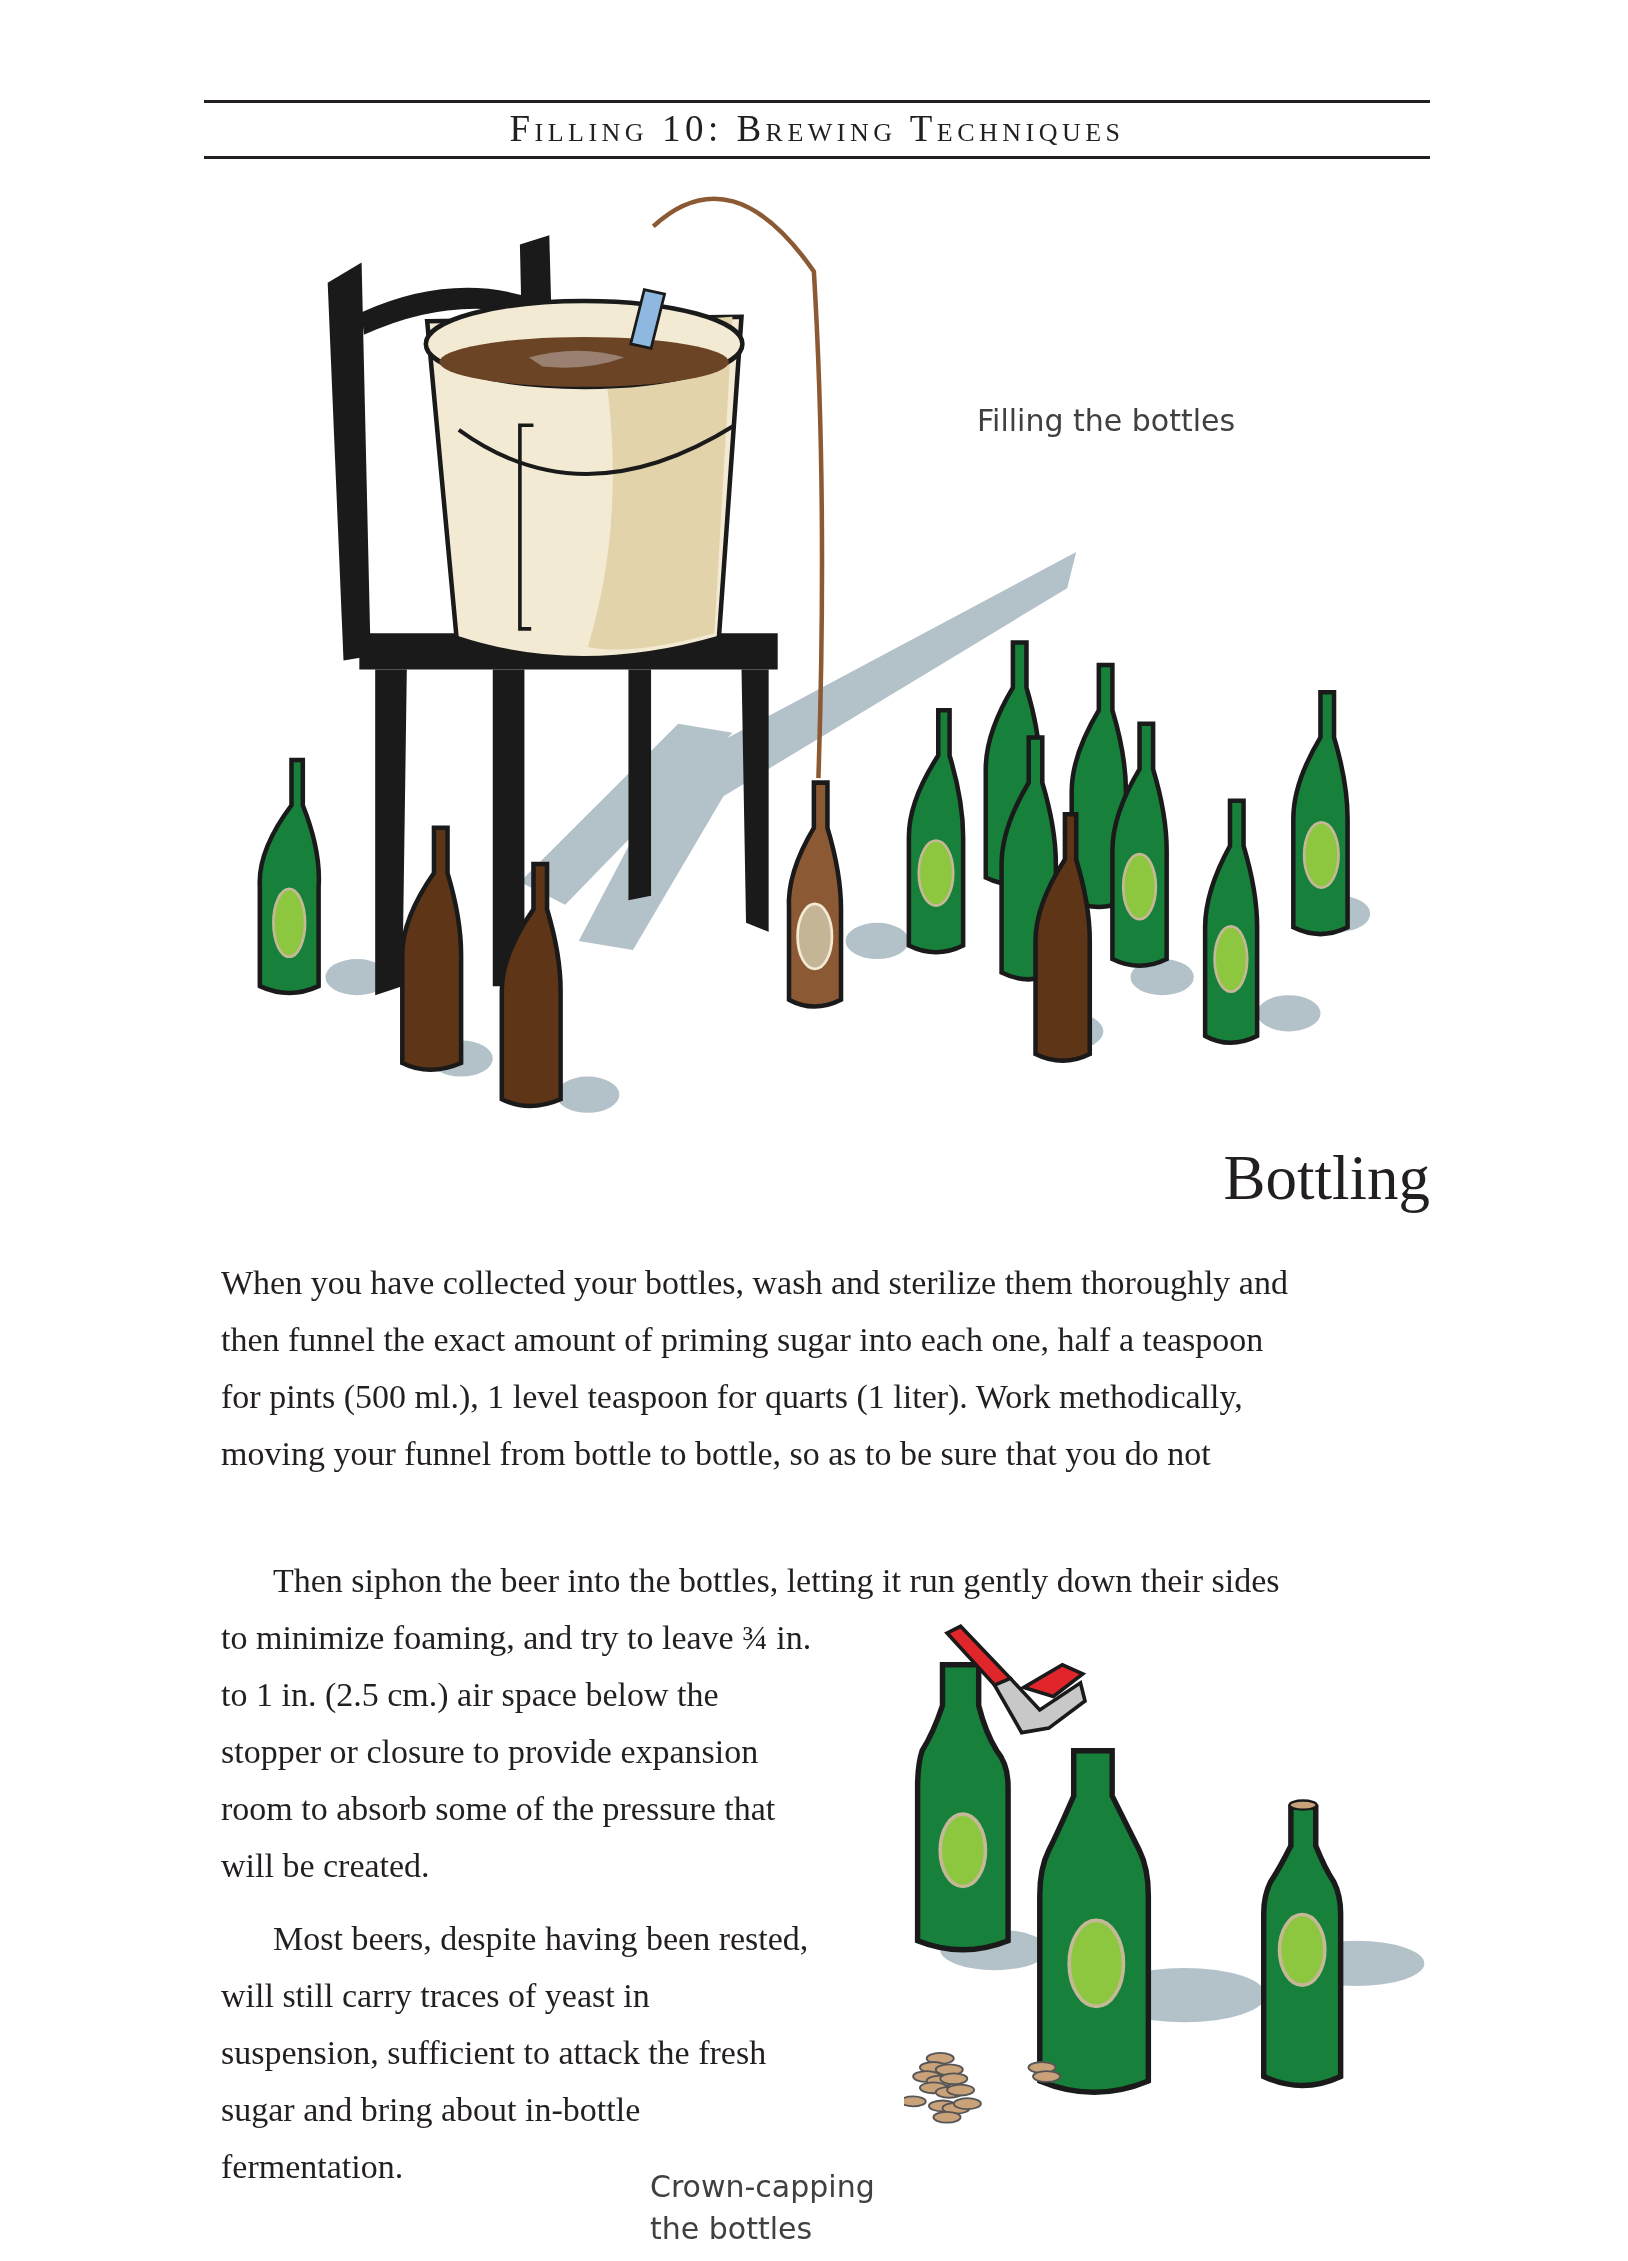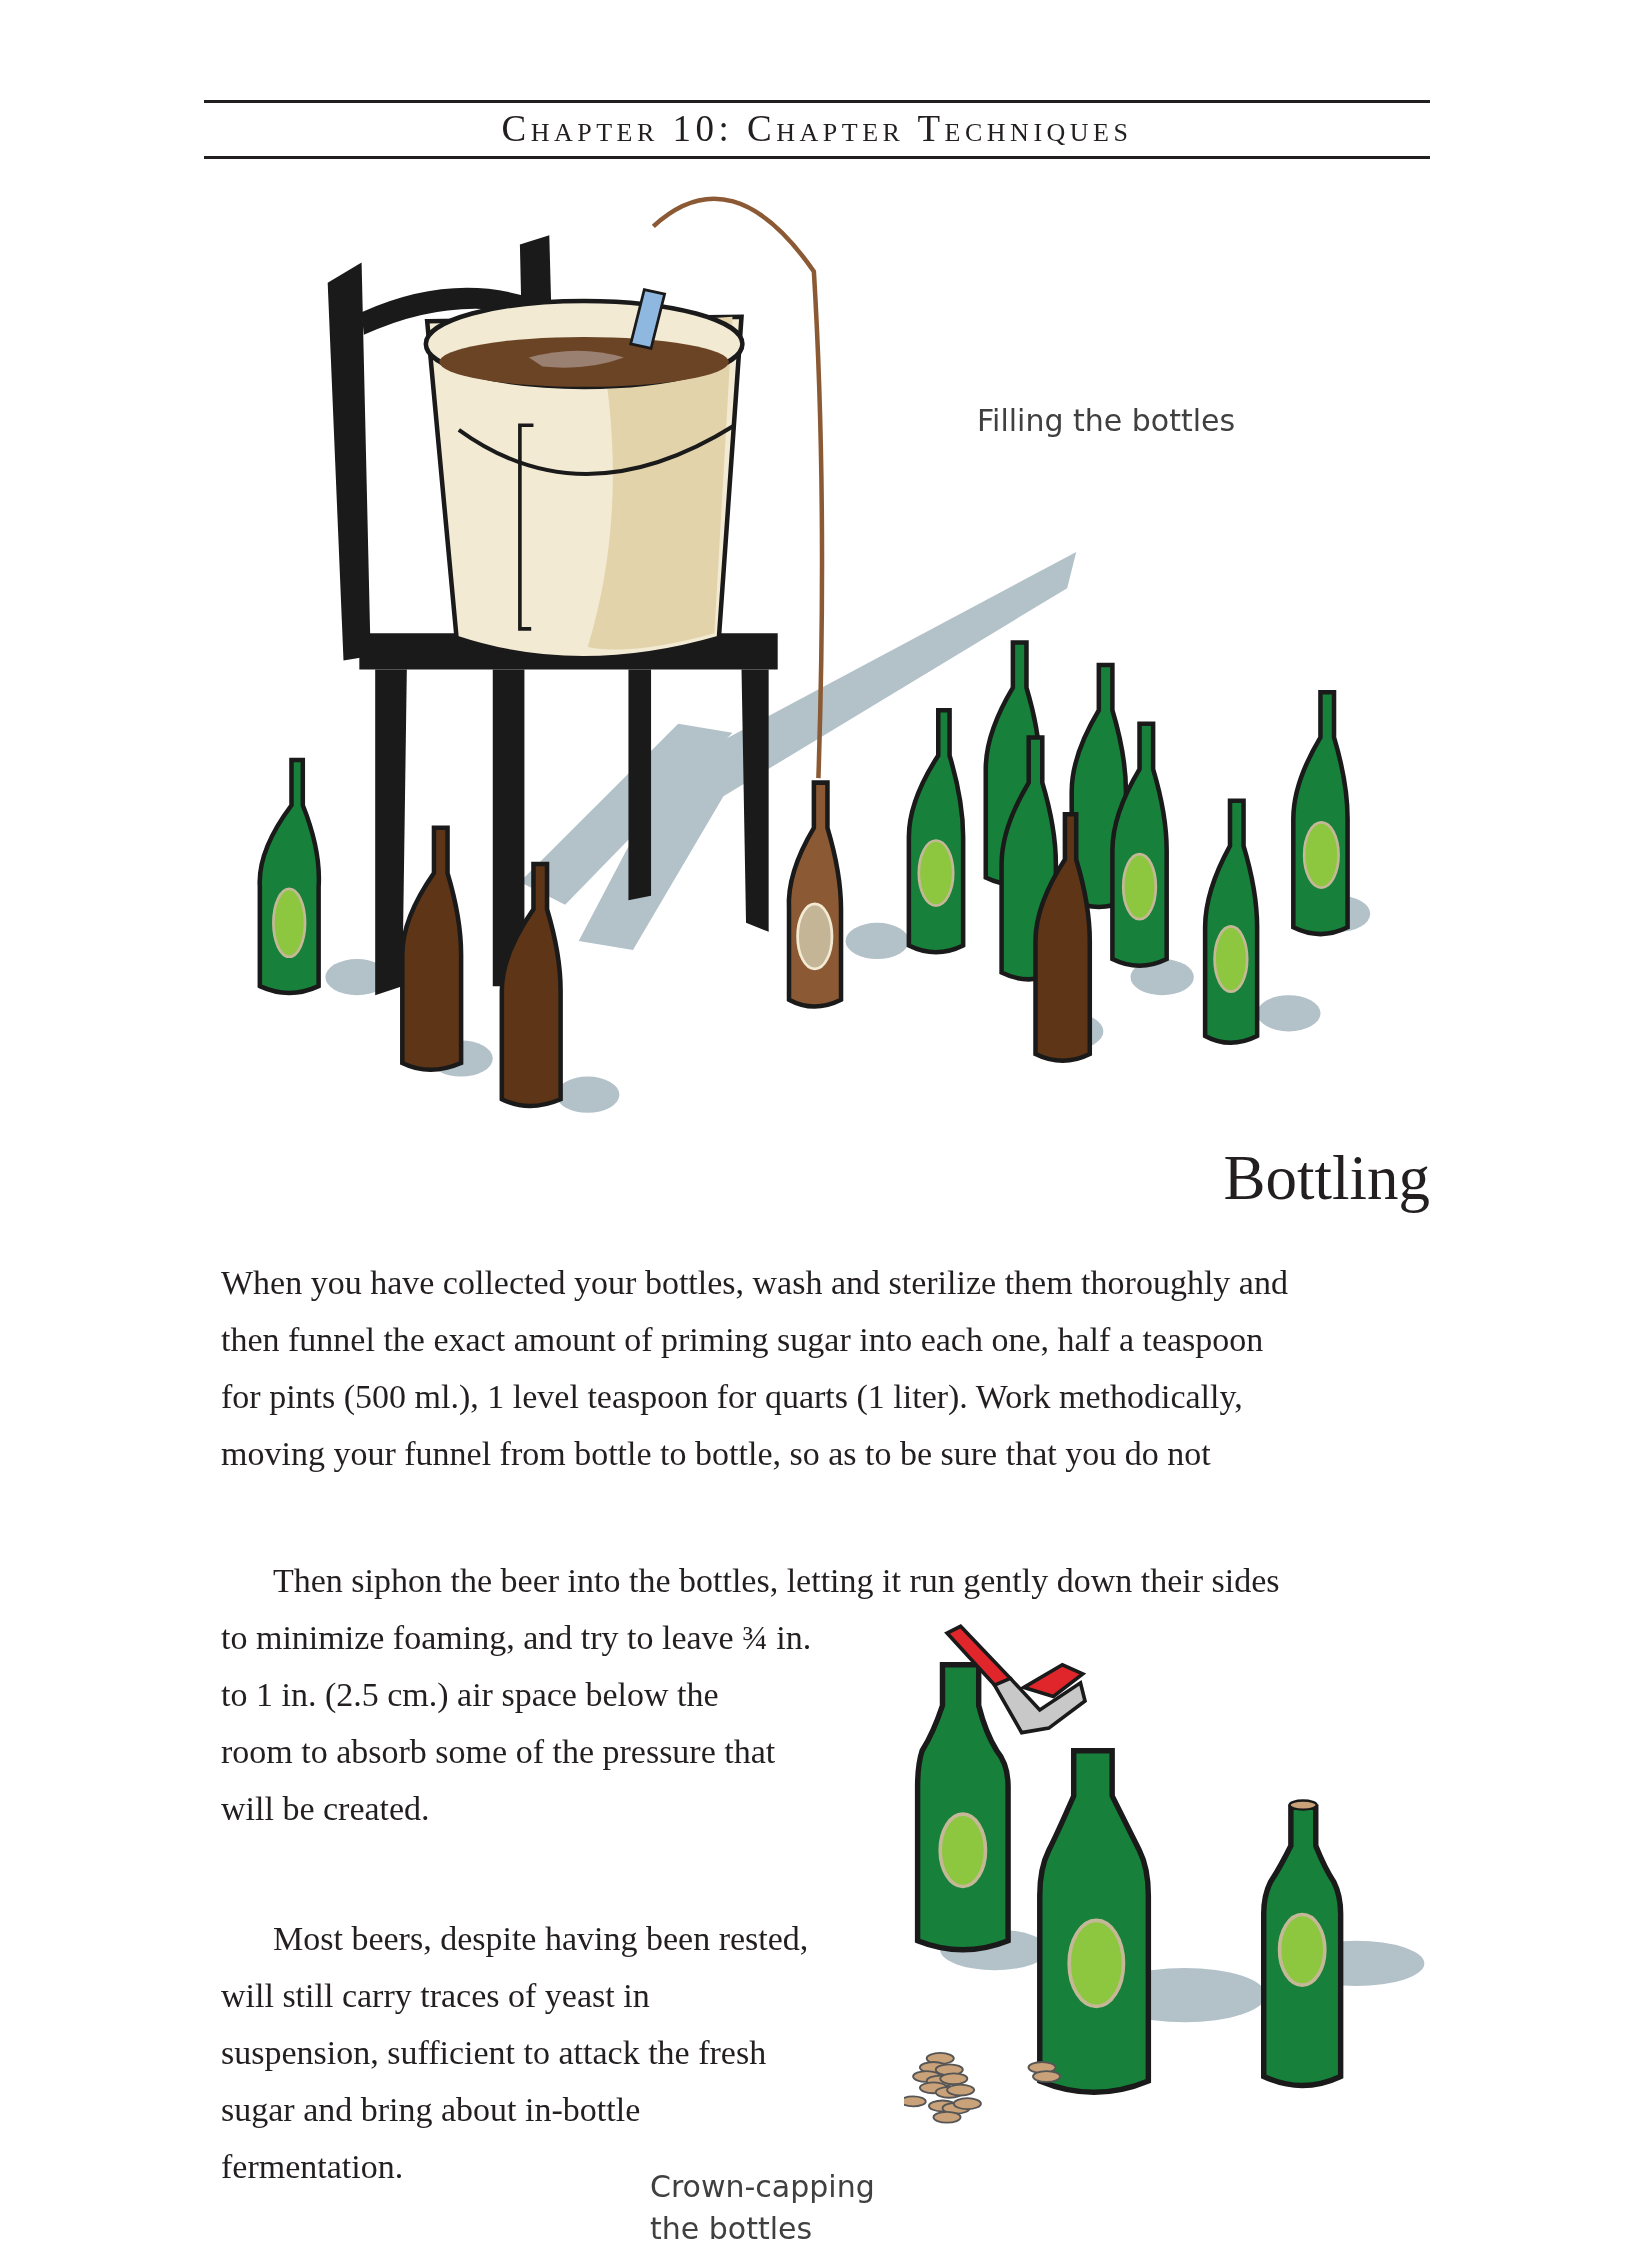--- a/index.html
+++ b/index.html
@@ -10,21 +10,21 @@
   .section-title { position: absolute; left: 204px; width: 1226px; top: 1140px; text-align: right; font-family: "Liberation Serif", serif; font-size: 63px; line-height: 77px; }
   .para { position: absolute; left: 204px; font-family: "Liberation Serif", serif; font-size: 34px; line-height: 57px; margin: 17px; }
   .para .line { display: block; white-space: nowrap; }
   .indent { padding-left: 52px; }
   svg.illus { position: absolute; }
 </style>
 </head>
 <body>
 
 <div class="rule" style="top:100px;"></div>
-<div class="running-head">Chapter 10: Chapter Techniques</div>
+<div class="running-head">Filling 10: Brewing Techniques</div>
 <div class="rule" style="top:156px;"></div>
 
 <svg class="illus" style="left:244px; top:190px;" width="1185" height="941" viewBox="540 420 2620 2080" xmlns="http://www.w3.org/2000/svg">
 
   <polygon points="1480,1700 2380,1220 2360,1300 1600,1760 1400,2100 1280,2080" fill="#b3c1c9"></polygon>
   <polygon points="1150,1950 1500,1600 1620,1620 1250,2000" fill="#b3c1c9"></polygon>
   <ellipse cx="790" cy="2160" rx="70" ry="40" fill="#b3c1c9"></ellipse>
   <ellipse cx="1020" cy="2340" rx="70" ry="40" fill="#b3c1c9"></ellipse>
   <ellipse cx="1300" cy="2420" rx="70" ry="40" fill="#b3c1c9"></ellipse>
   <ellipse cx="1940" cy="2080" rx="70" ry="40" fill="#b3c1c9"></ellipse>
@@ -88,20 +88,21 @@
   <span class="line">When you have collected your bottles, wash and sterilize them thoroughly and</span>
   <span class="line">then funnel the exact amount of priming sugar into each one, half a teaspoon</span>
   <span class="line">for pints (500 ml.), 1 level teaspoon for quarts (1 liter). Work methodically,</span>
   <span class="line">moving your funnel from bottle to bottle, so as to be sure that you do not</span>
 </div>
 
 <div class="para" style="top:1535px;">
   <span class="line indent">Then siphon the beer into the bottles, letting it run gently down their sides</span>
   <span class="line">to minimize foaming, and try to leave ¾ in.</span>
   <span class="line">to 1 in. (2.5 cm.) air space below the</span>
+  <span class="line">stopper or closure to provide expansion</span>
   <span class="line">room to absorb some of the pressure that</span>
   <span class="line">will be created.</span>
 </div>
 
 <div class="para" style="top:1893px;">
   <span class="line indent">Most beers, despite having been rested,</span>
   <span class="line">will still carry traces of yeast in</span>
   <span class="line">suspension, sufficient to attack the fresh</span>
   <span class="line">sugar and bring about in-bottle</span>
   <span class="line">fermentation.</span>

